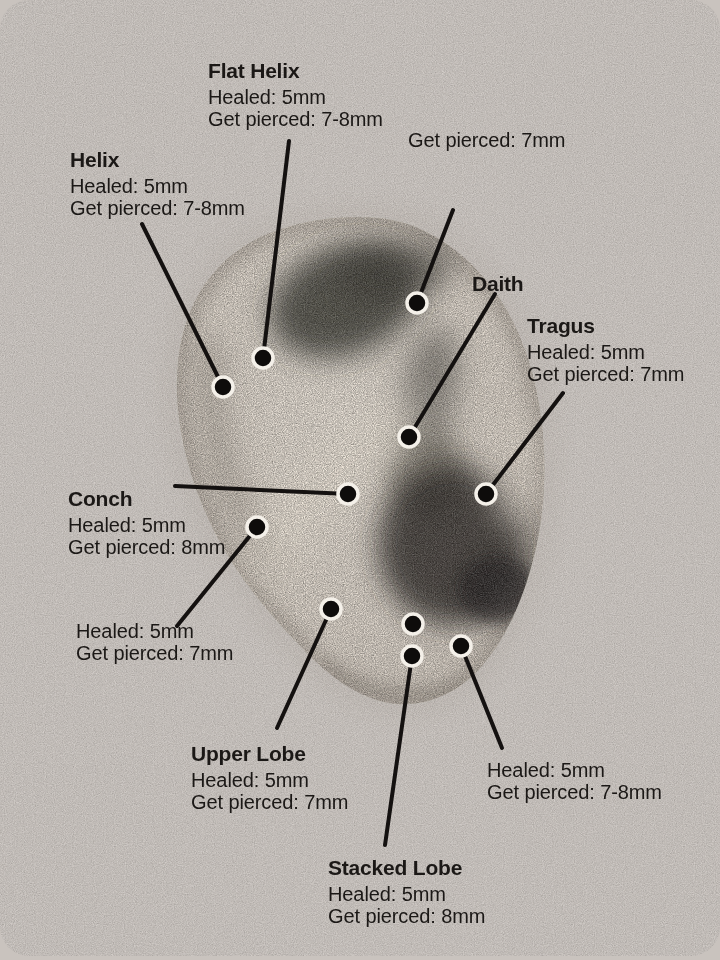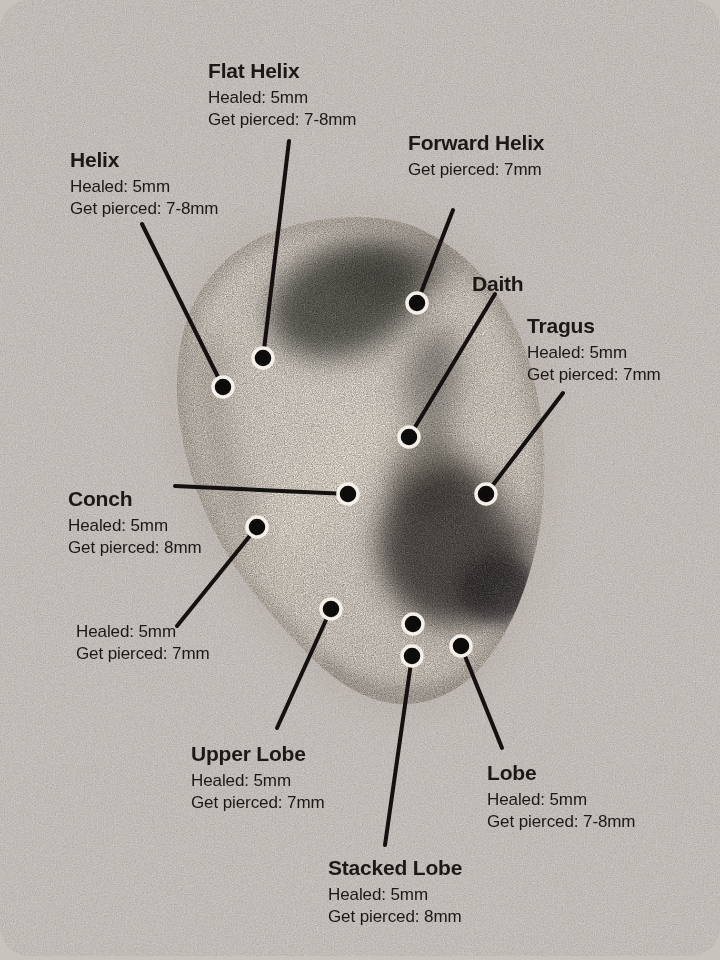--- a/index.html
+++ b/index.html
@@ -24,21 +24,21 @@
     white-space:nowrap;
   }
   .label-title{
     font-size:21px;
     font-weight:600;
     letter-spacing:-0.2px;
     line-height:25px;
     margin-bottom:4px;
   }
   .label-detail{
-    font-size:17px;
+    font-size:20px;
     font-weight:500;
     letter-spacing:-0.1px;
     line-height:21.5px;
   }
   .pointer-line{
     stroke:var(--pointer,#141110);
     stroke-width:4;
     stroke-linecap:round;
   }
   .piercing-dot{
@@ -149,21 +149,20 @@
       <circle cx="412" cy="656" r="10" class="piercing-dot"></circle>
     </svg>
 
   <div class="labels-layer">
       <div class="label" style="left: 208px; top: 58px;">
     <div class="label-title">Flat Helix</div>
     <div class="label-detail">Healed: 5mm</div>
     <div class="label-detail">Get pierced: 7-8mm</div>
   </div>
       <div class="label" style="left: 408px; top: 130px;">
-    <div class="label-title">Forward Helix</div>
     <div class="label-detail">Get pierced: 7mm</div>
   </div>
       <div class="label" style="left: 70px; top: 147px;">
     <div class="label-title">Helix</div>
     <div class="label-detail">Healed: 5mm</div>
     <div class="label-detail">Get pierced: 7-8mm</div>
   </div>
       <div class="label" style="left: 472px; top: 271px;">
     <div class="label-title">Daith</div>
 
@@ -181,21 +180,20 @@
       <div class="label" style="left: 76px; top: 621px;">
     <div class="label-detail">Healed: 5mm</div>
     <div class="label-detail">Get pierced: 7mm</div>
   </div>
       <div class="label" style="left: 191px; top: 741px;">
     <div class="label-title">Upper Lobe</div>
     <div class="label-detail">Healed: 5mm</div>
     <div class="label-detail">Get pierced: 7mm</div>
   </div>
       <div class="label" style="left: 487px; top: 760px;">
-    <div class="label-title">Lobe</div>
     <div class="label-detail">Healed: 5mm</div>
     <div class="label-detail">Get pierced: 7-8mm</div>
   </div>
       <div class="label" style="left: 328px; top: 855px;">
     <div class="label-title">Stacked Lobe</div>
     <div class="label-detail">Healed: 5mm</div>
     <div class="label-detail">Get pierced: 8mm</div>
   </div>
     </div>
 

